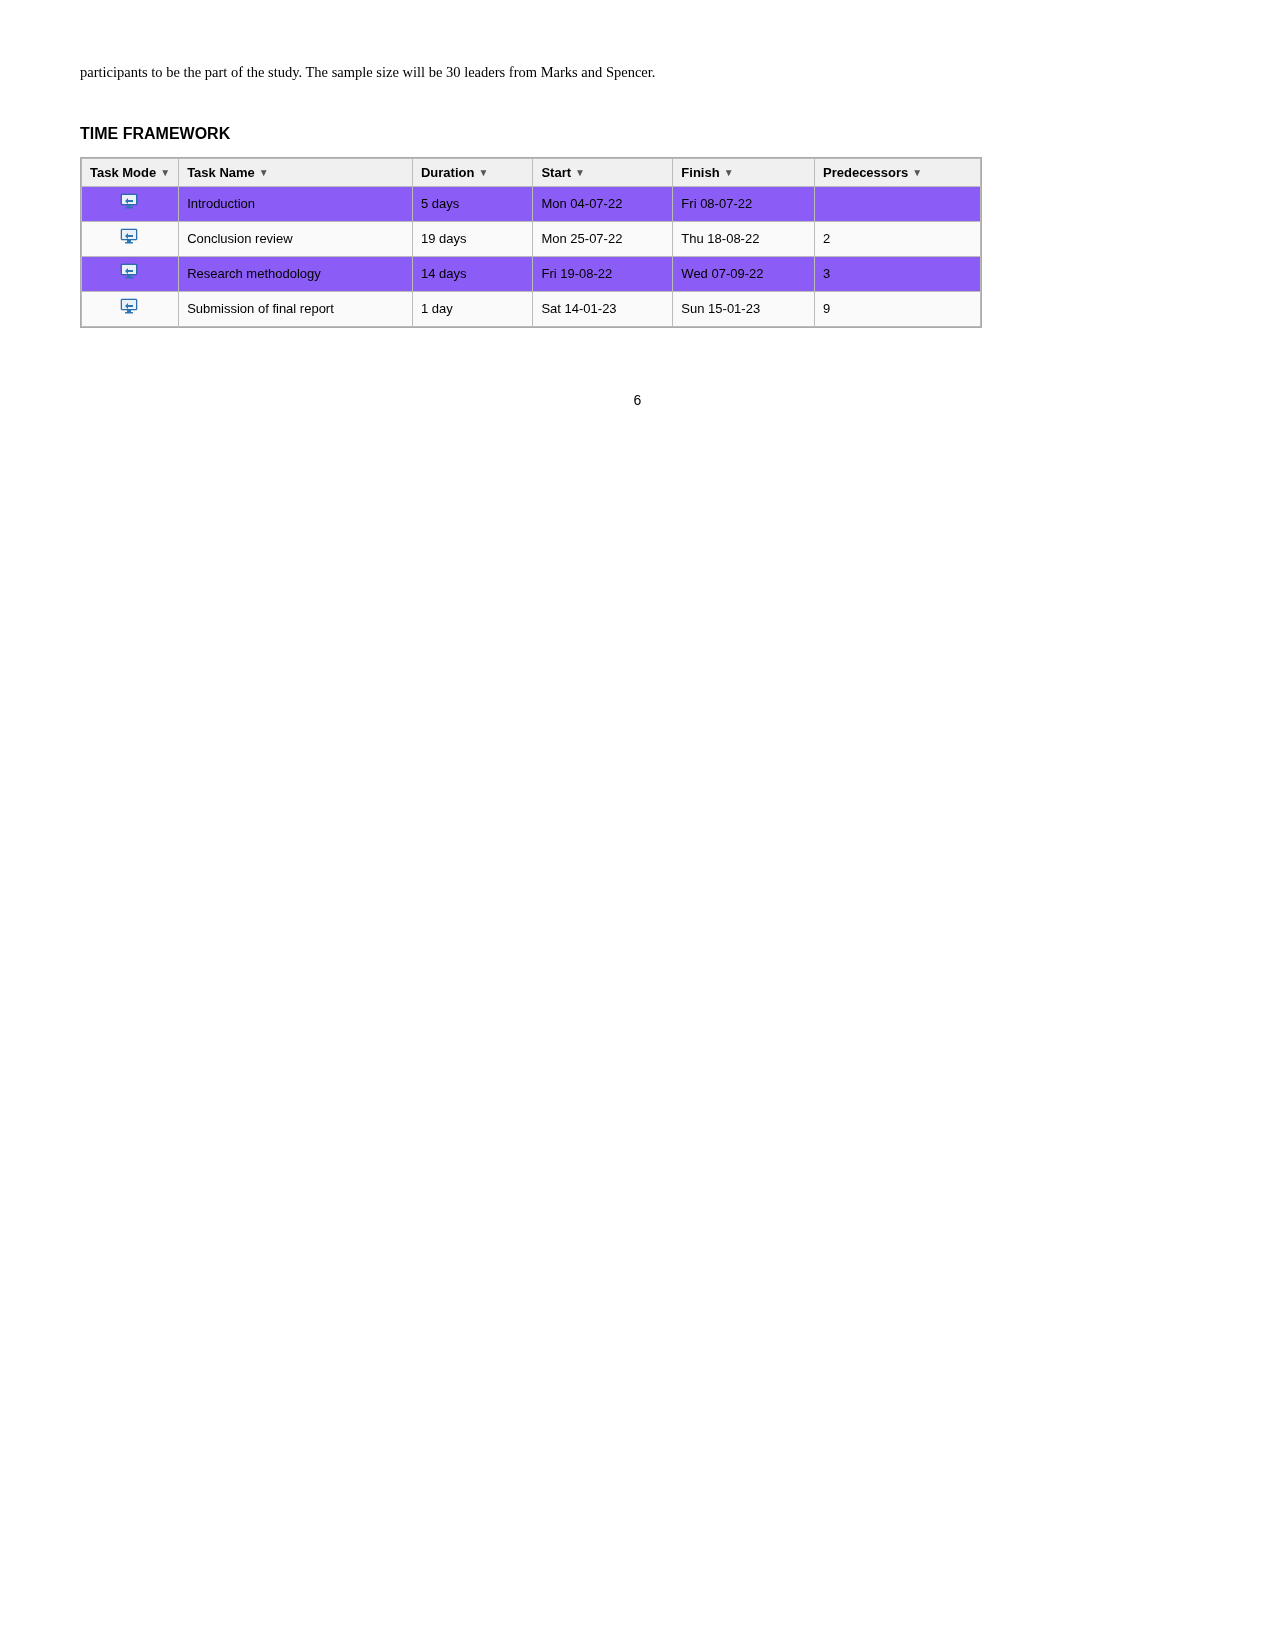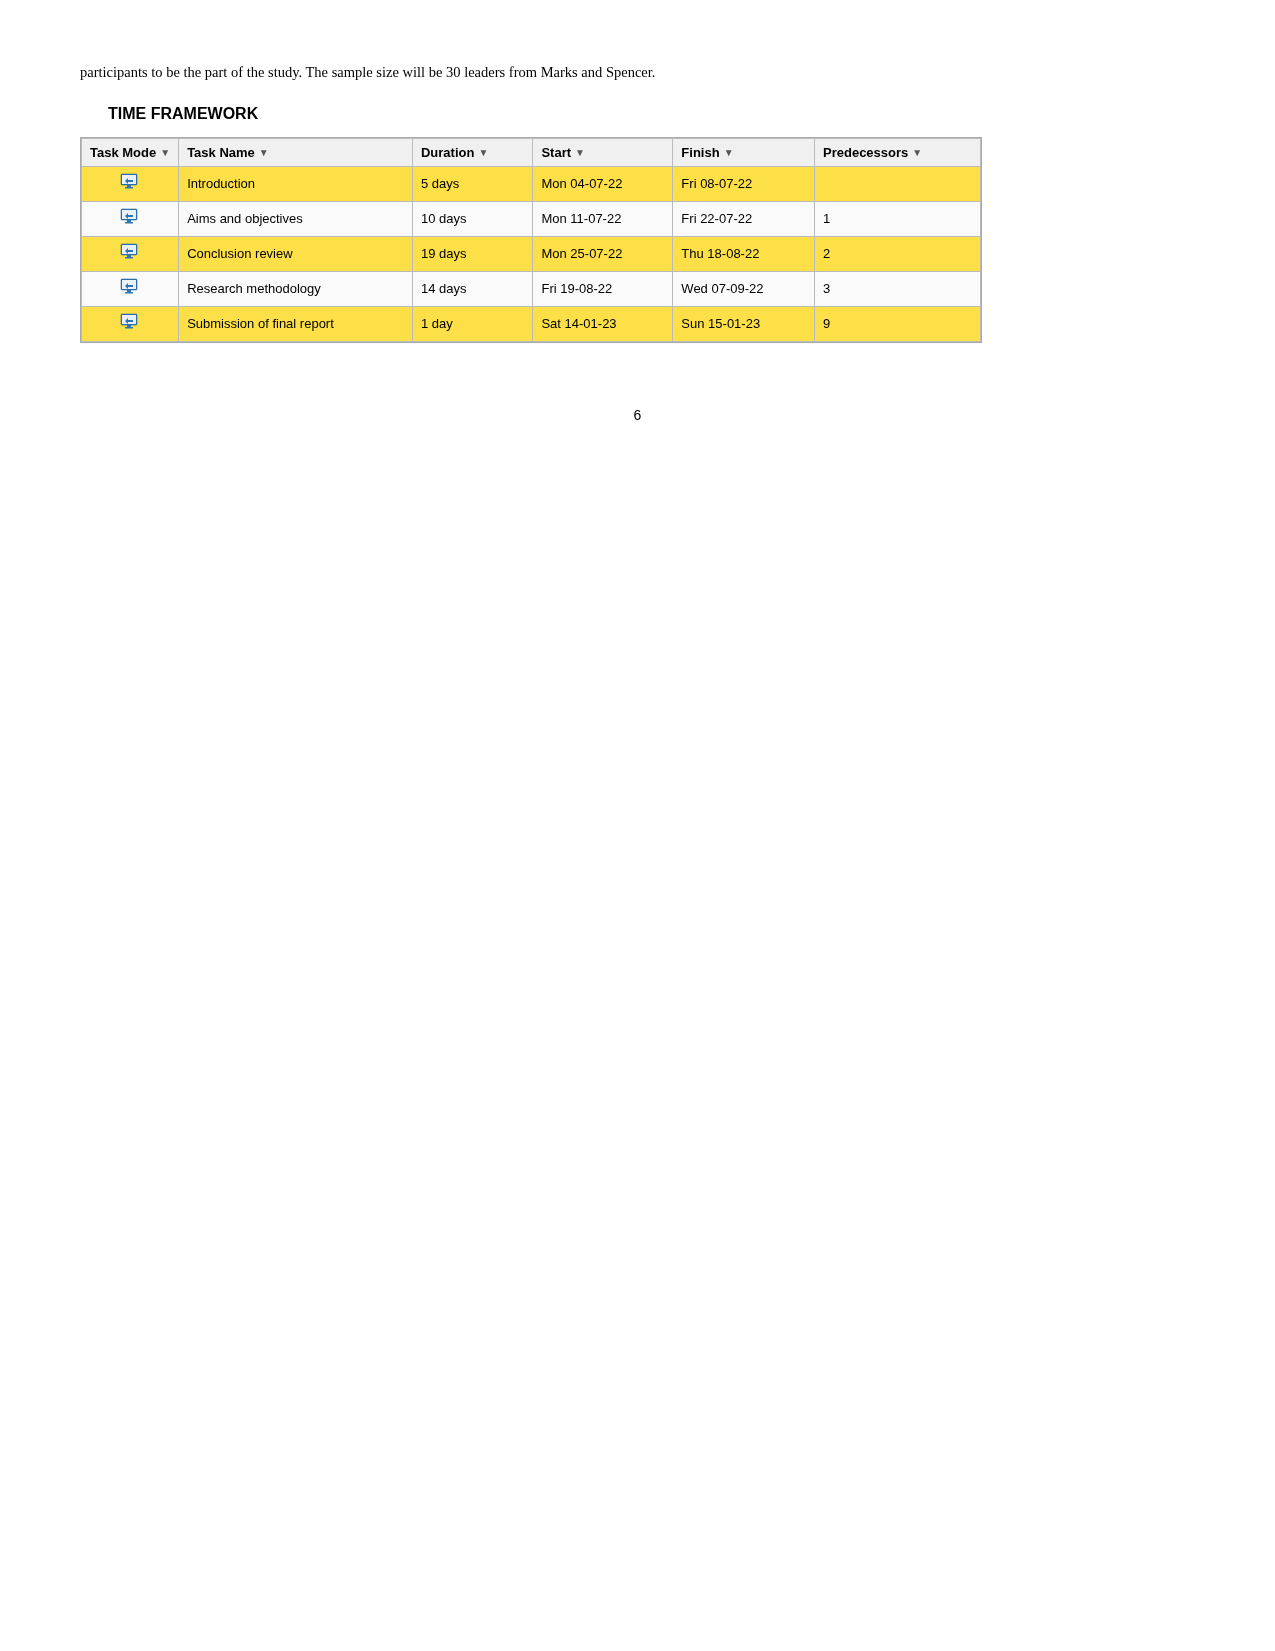--- a/index.html
+++ b/index.html
@@ -8,29 +8,28 @@
       font-family: 'Times New Roman', Times, serif;
       font-size: 14px;
       color: #000;
       width: 1275px;
       min-height: 1651px;
       padding: 60px 80px;
     }
     .intro-text {
       font-size: 14.5px;
       line-height: 1.7;
-      margin-bottom: 20px;
+      margin-bottom: 40px;
       text-align: justify;
     }
     .section-title {
       font-size: 16px;
       font-weight: bold;
       margin-bottom: 14px;
       font-family: Arial, sans-serif;
-      margin-left: 28px;
     }
     .table-wrapper {
       display: inline-block;
       border: 1px solid #aaa;
       font-family: Arial, sans-serif;
       font-size: 13px;
     }
     table {
       border-collapse: collapse;
       min-width: 900px;
@@ -66,21 +65,21 @@
     }
     .task-icon {
       display: inline-block;
       color: #2e75b6;
       font-size: 16px;
     }
     tbody tr:nth-child(even) {
       background: #fafafa;
     }
     tbody tr {
-      background: #fde047;
+      background: #8b5cf6;
     }
     .page-number {
       text-align: center;
       margin-top: 60px;
       font-size: 14px;
       font-family: Arial, sans-serif;
     }
   </style>
 </head>
 <body>
@@ -159,39 +158,20 @@
 
         <rect x="1" y="1" width="16" height="11" rx="1" fill="#2e75b6" stroke="#1a5a96" stroke-width="0.5"></rect>
         <rect x="2" y="2" width="14" height="9" fill="#fff" opacity="0.9"></rect>
 
         <rect x="7" y="12" width="4" height="2" fill="#2e75b6"></rect>
         <rect x="5" y="14" width="8" height="1.5" rx="0.5" fill="#2e75b6"></rect>
 
         <polyline points="5,8 8,5 8,7 13,7 13,9 8,9 8,11" fill="#2e75b6" stroke="none"></polyline>
       </svg>
     </span></td>
-          <td>Aims and objectives</td>
-          <td>10 days</td>
-          <td>Mon 11-07-22</td>
-          <td>Fri 22-07-22</td>
-          <td>1</td>
-        </tr>
-        <tr>
-          <td class="task-mode-cell"><span class="task-icon">
-      <svg width="20" height="18" viewBox="0 0 20 18" fill="none" xmlns="http://www.w3.org/2000/svg">
-
-        <rect x="1" y="1" width="16" height="11" rx="1" fill="#2e75b6" stroke="#1a5a96" stroke-width="0.5"></rect>
-        <rect x="2" y="2" width="14" height="9" fill="#fff" opacity="0.9"></rect>
-
-        <rect x="7" y="12" width="4" height="2" fill="#2e75b6"></rect>
-        <rect x="5" y="14" width="8" height="1.5" rx="0.5" fill="#2e75b6"></rect>
-
-        <polyline points="5,8 8,5 8,7 13,7 13,9 8,9 8,11" fill="#2e75b6" stroke="none"></polyline>
-      </svg>
-    </span></td>
           <td>Conclusion review</td>
           <td>19 days</td>
           <td>Mon 25-07-22</td>
           <td>Thu 18-08-22</td>
           <td>2</td>
         </tr>
         <tr>
           <td class="task-mode-cell"><span class="task-icon">
       <svg width="20" height="18" viewBox="0 0 20 18" fill="none" xmlns="http://www.w3.org/2000/svg">
 

